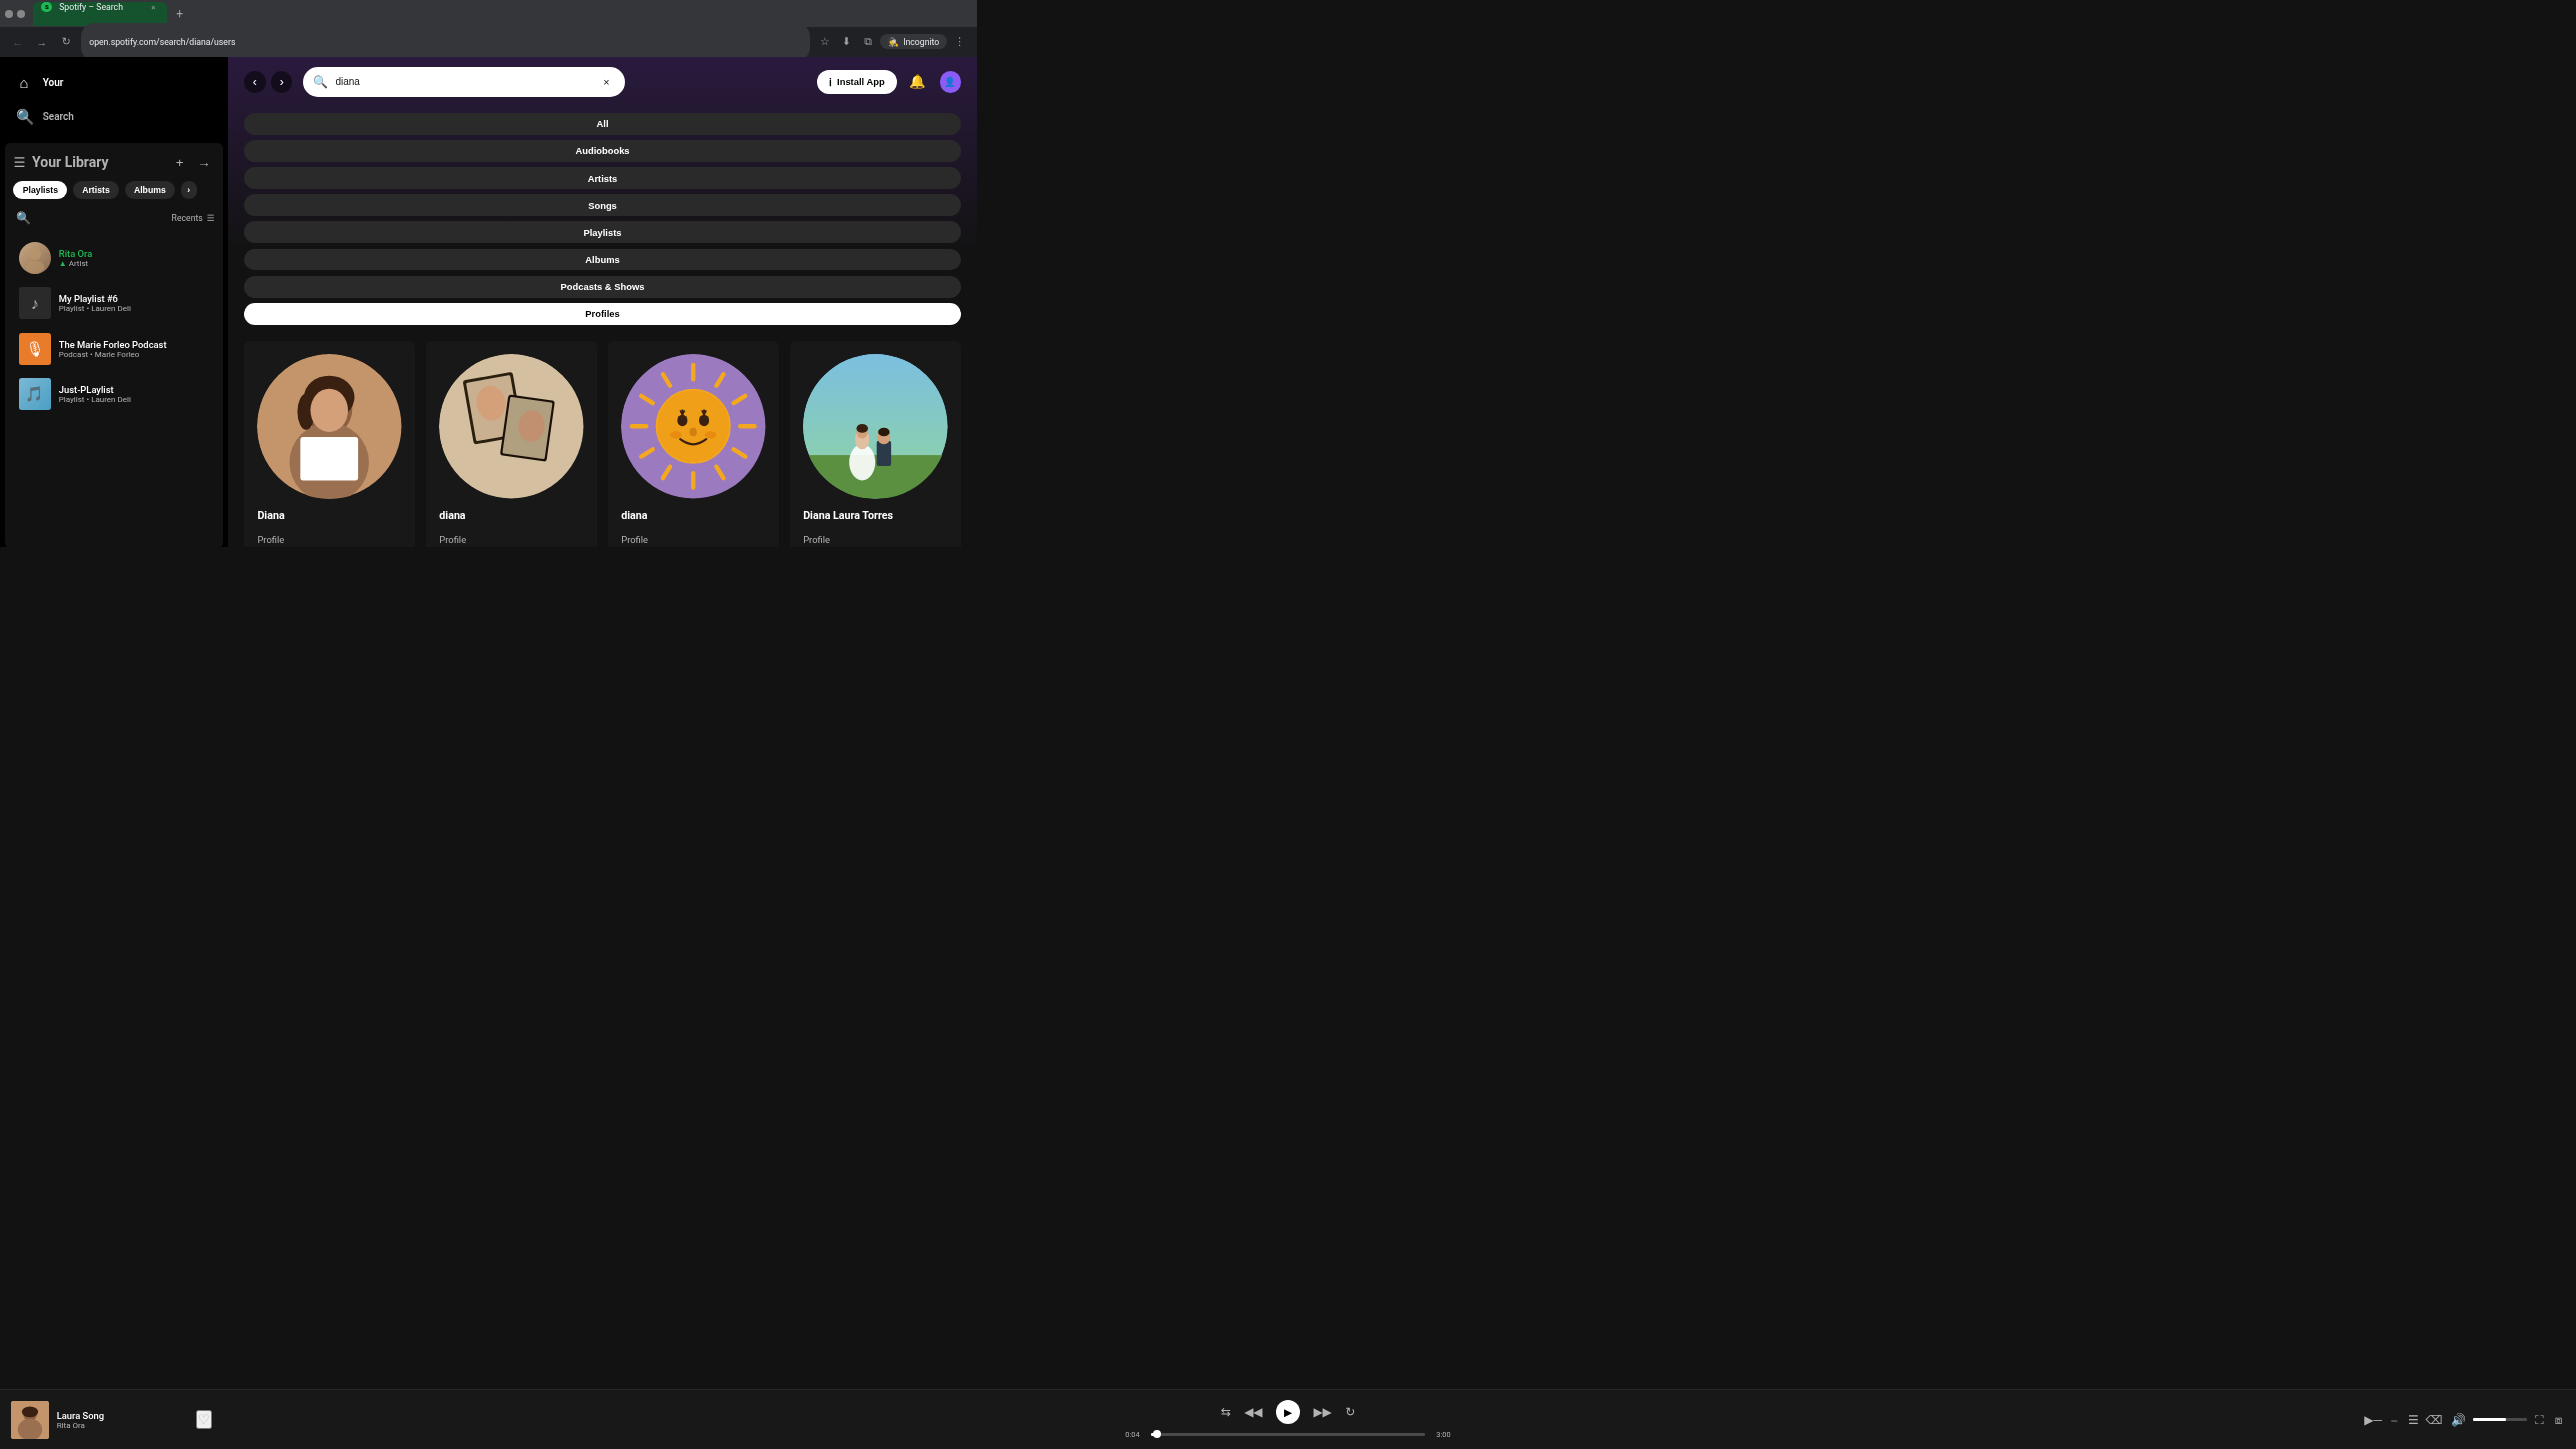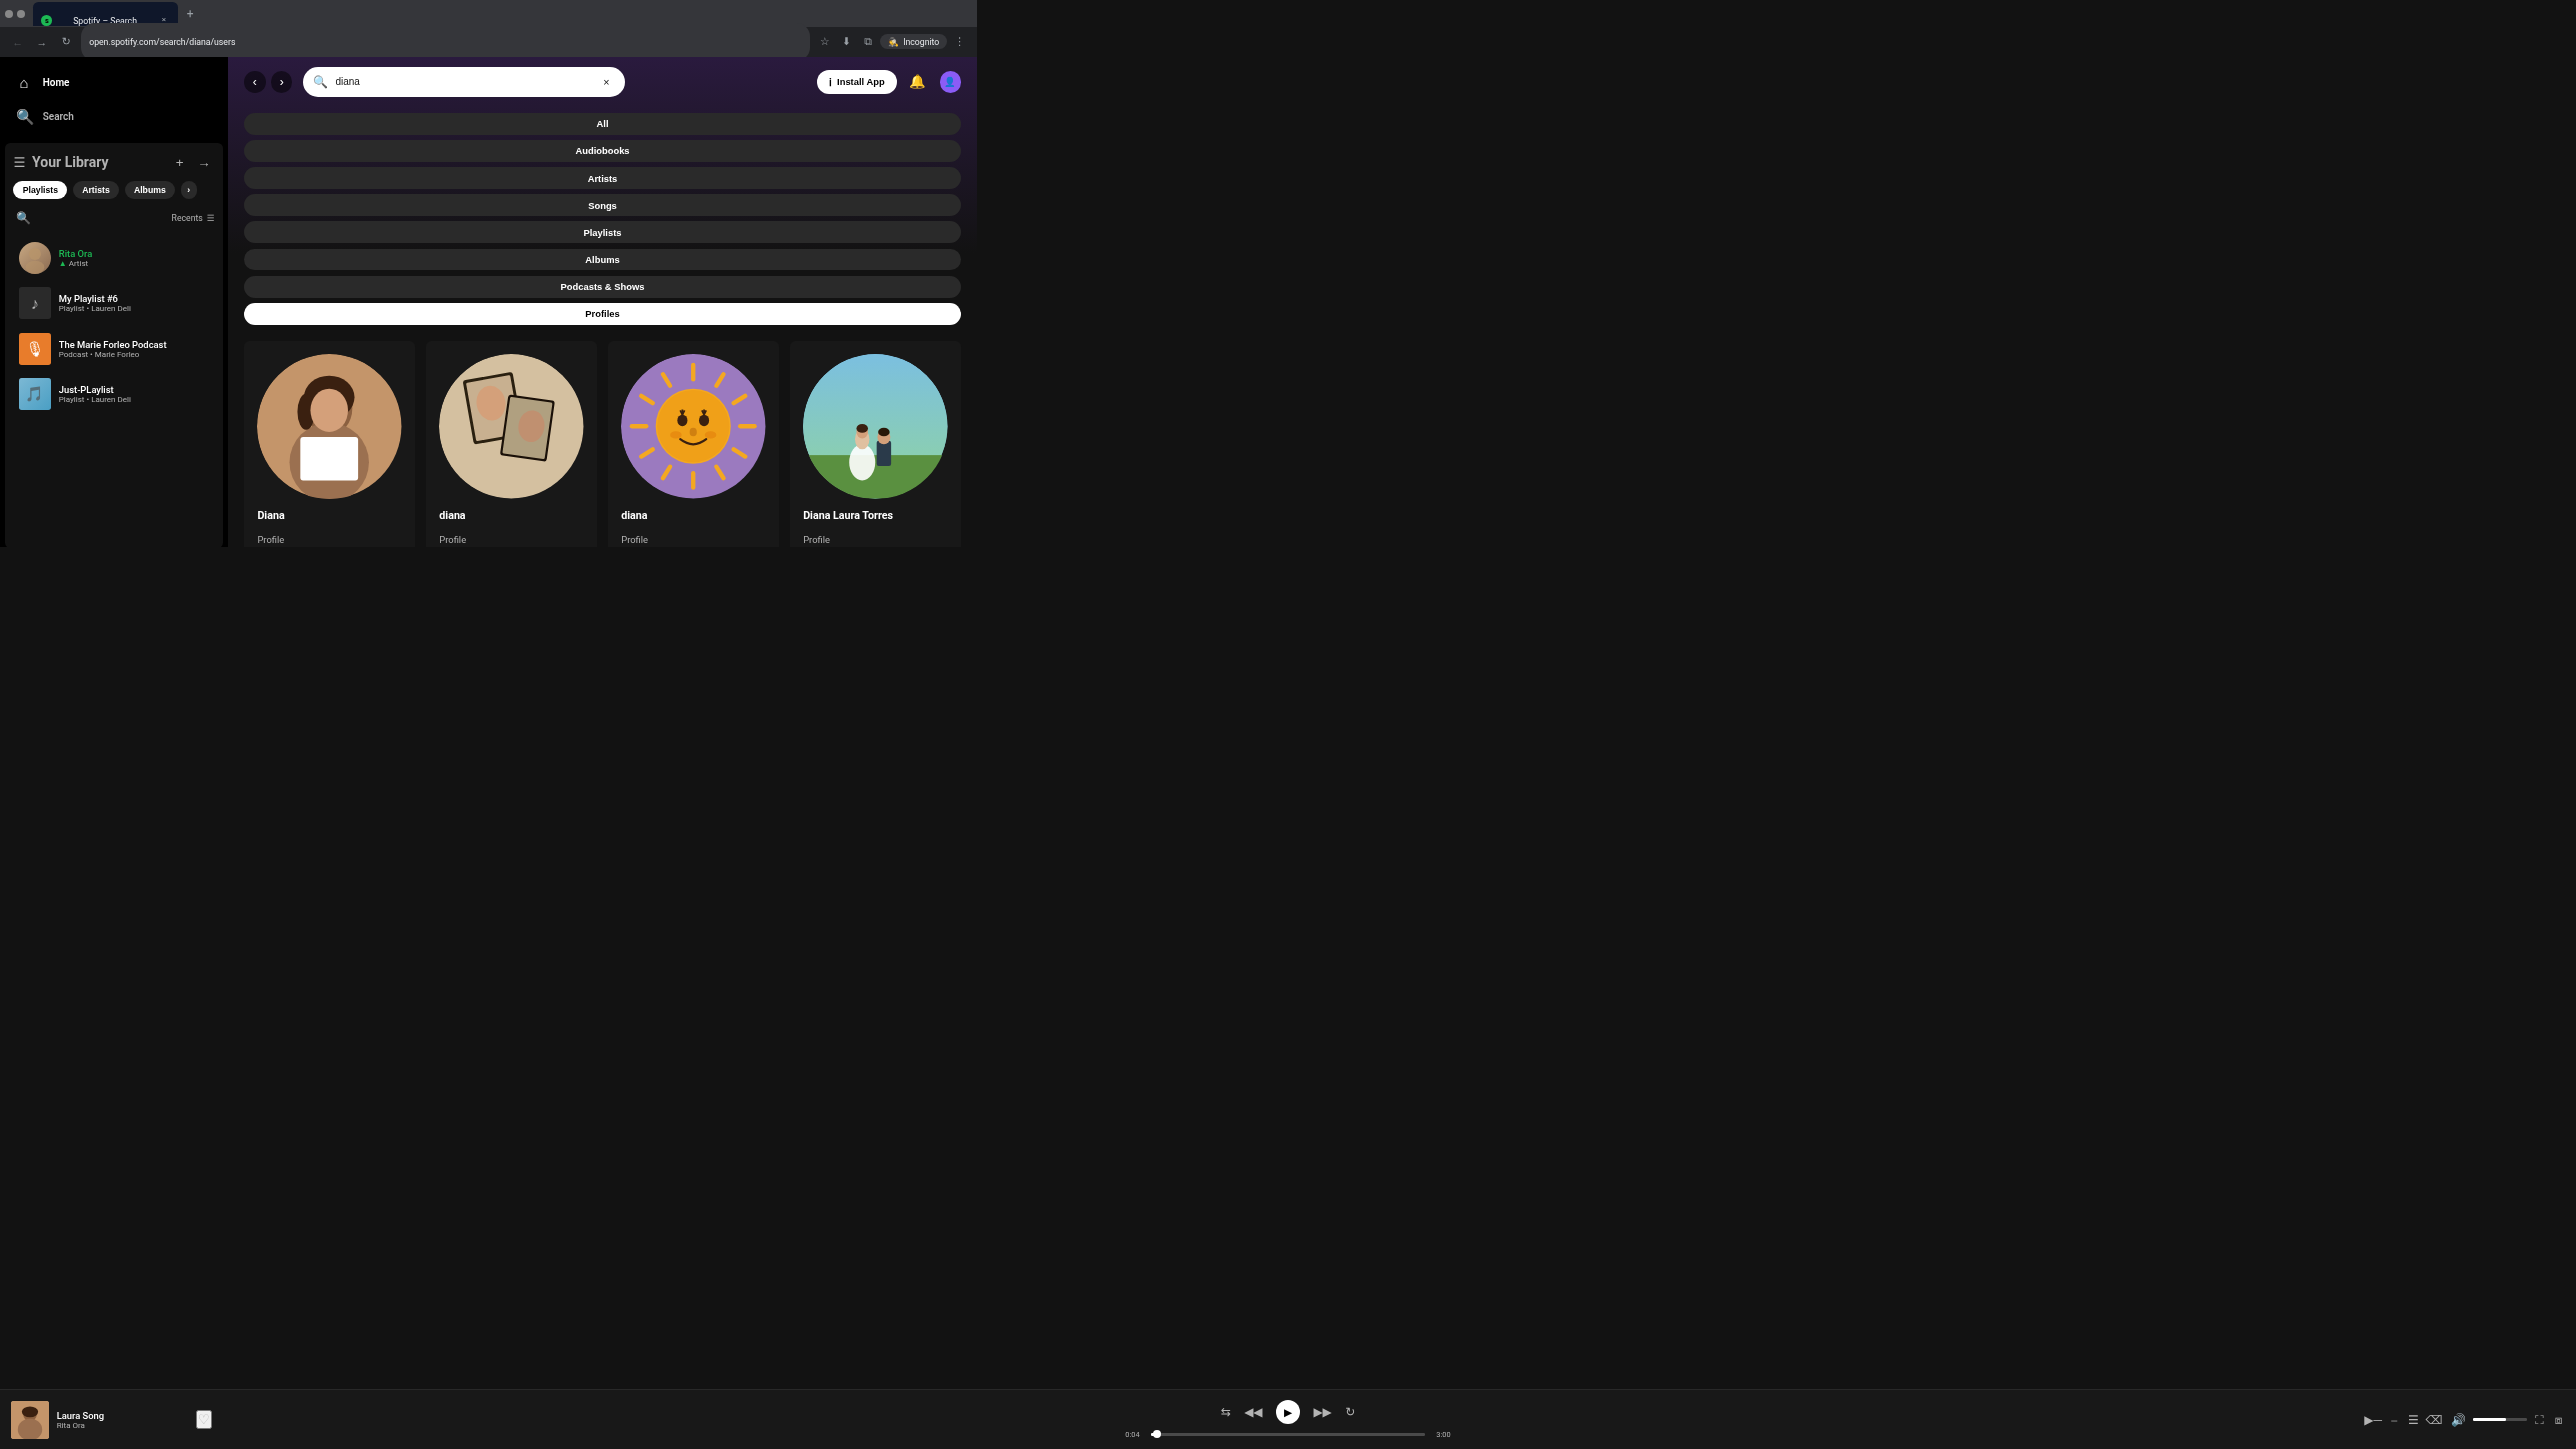--- a/index.html
+++ b/index.html
@@ -31,27 +31,27 @@
       gap: 4px;
       margin-right: 5.4px;
     }
     .tab-nav-dot {
       width: 8px; height: 8px;
       border-radius: 50%;
       background: #888;
       cursor: pointer;
     }
     .tab-active {
-      background: #0f172a;
+      background: #14532d;
       border-radius: 5.4px 5.4px 0 0;
       display: flex;
-      align-items: flex-end;
+      align-items: flex-start;
       padding: 0 8px;
       height: 24px;
-      gap: 21px;
+      gap: 7px;
       min-width: 134px;
     }
     .tab-favicon {
       width: 10.7px; height: 10.7px;
       background: #1DB954;
       border-radius: 50%;
       display: flex; align-items: center; justify-content: center;
       font-size: 6.7px; color: #000; font-weight: bold;
     }
     .tab-title { font-size: 8.7px; color: #e8eaed; flex: 1; }
@@ -514,21 +514,21 @@
     </div>
   </div>
 </div>
 
 <div class="app-container">
 
   <div class="sidebar">
     <div class="sidebar-nav">
       <div class="sidebar-nav-item active">
         <span class="sidebar-nav-icon">⌂</span>
-        <span class="sidebar-nav-label">Home</span>
+        <span class="sidebar-nav-label">Your</span>
       </div>
       <div class="sidebar-nav-item">
         <span class="sidebar-nav-icon">🔍</span>
         <span class="sidebar-nav-label">Search</span>
       </div>
     </div>
 
     <div class="sidebar-library">
       <div class="library-header">
         <div class="library-title-wrap">

